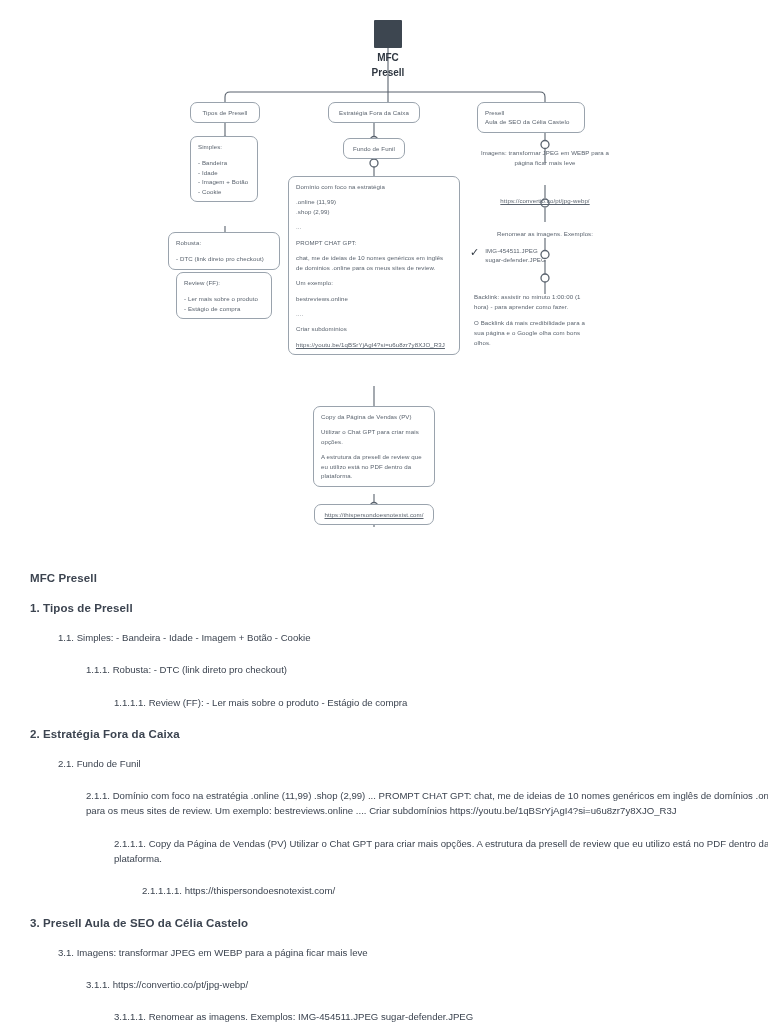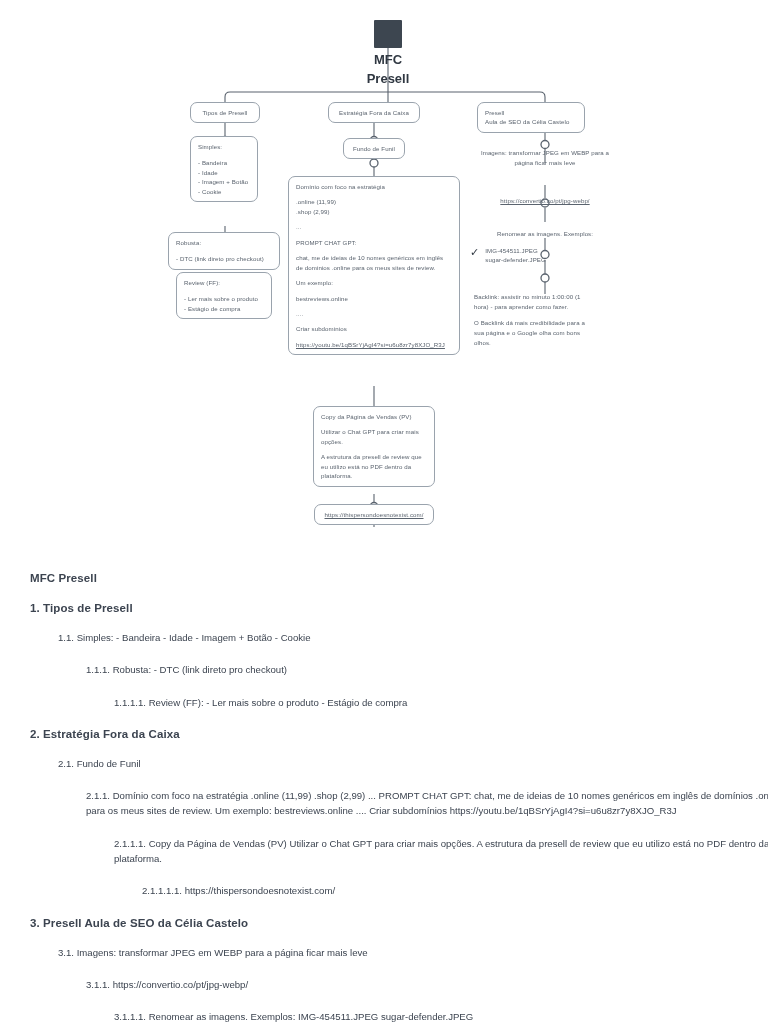--- a/index.html
+++ b/index.html
@@ -27,21 +27,21 @@
     padding:5px 7px;
     letter-spacing:.1px;
   }
   .node.plain{border:none;background:transparent;padding:0;}
   .root-box{
     position:absolute;left:374px;top:20px;width:28px;height:28px;
     background:#3d4650;border-radius:1px;
   }
   .root-label{
     position:absolute;left:330px;top:51px;width:116px;text-align:center;
-    font-size:13px;font-weight:bold;line-height:1.45;color:#2f3741;
+    font-size:10px;font-weight:bold;line-height:1.45;color:#2f3741;
   }
   .node p{margin:0 0 6px 0;}
   .node p:last-child{margin-bottom:0;}
   .node .tight{margin:0;}
   .node ul{margin:0;padding:0;list-style:none;}
   .node ul li{margin:0;}
   .lnk{color:#5a636e;text-decoration:underline;word-break:break-all;}
   .ctr{text-align:center;}
 
   .checkrow{display:flex;align-items:flex-start;gap:6px;}

